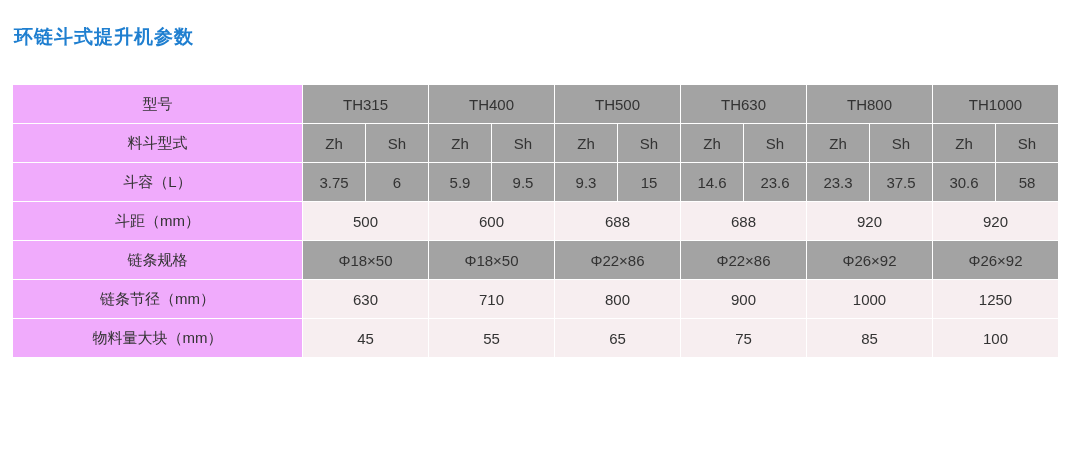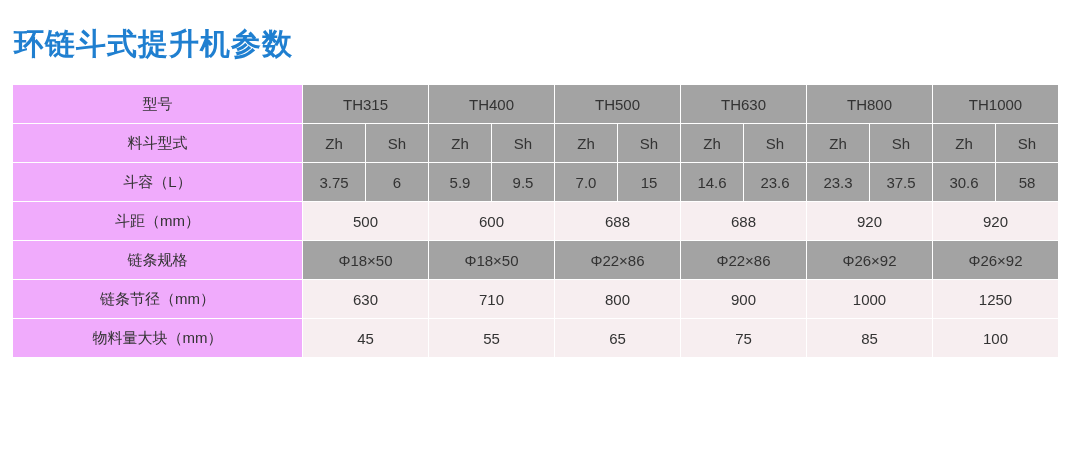--- a/index.html
+++ b/index.html
@@ -15,21 +15,21 @@
   }
   .page {
     position: relative;
     width: 1071px;
     height: 455px;
   }
   .page-title {
     position: absolute;
     left: 14px;
     top: 24px;
-    font-size: 30px;
+    font-size: 19px;
     font-weight: bold;
     color: #1f7fd0;
     letter-spacing: 1px;
   }
   .table-wrap {
     position: absolute;
     left: 12px;
     top: 84px;
     width: 1046px;
   }
@@ -113,21 +113,21 @@
         </tr>
 
 
 
         <tr>
           <td class="label">斗容（L）</td>
           <td class="val-a">3.75</td>
           <td class="val-a">6</td>
           <td class="val-a">5.9</td>
           <td class="val-a">9.5</td>
-          <td class="val-a">7.0</td>
+          <td class="val-a">9.3</td>
           <td class="val-a">15</td>
           <td class="val-a">14.6</td>
           <td class="val-a">23.6</td>
           <td class="val-a">23.3</td>
           <td class="val-a">37.5</td>
           <td class="val-a">30.6</td>
           <td class="val-a">58</td>
         </tr>
 
         <tr>

